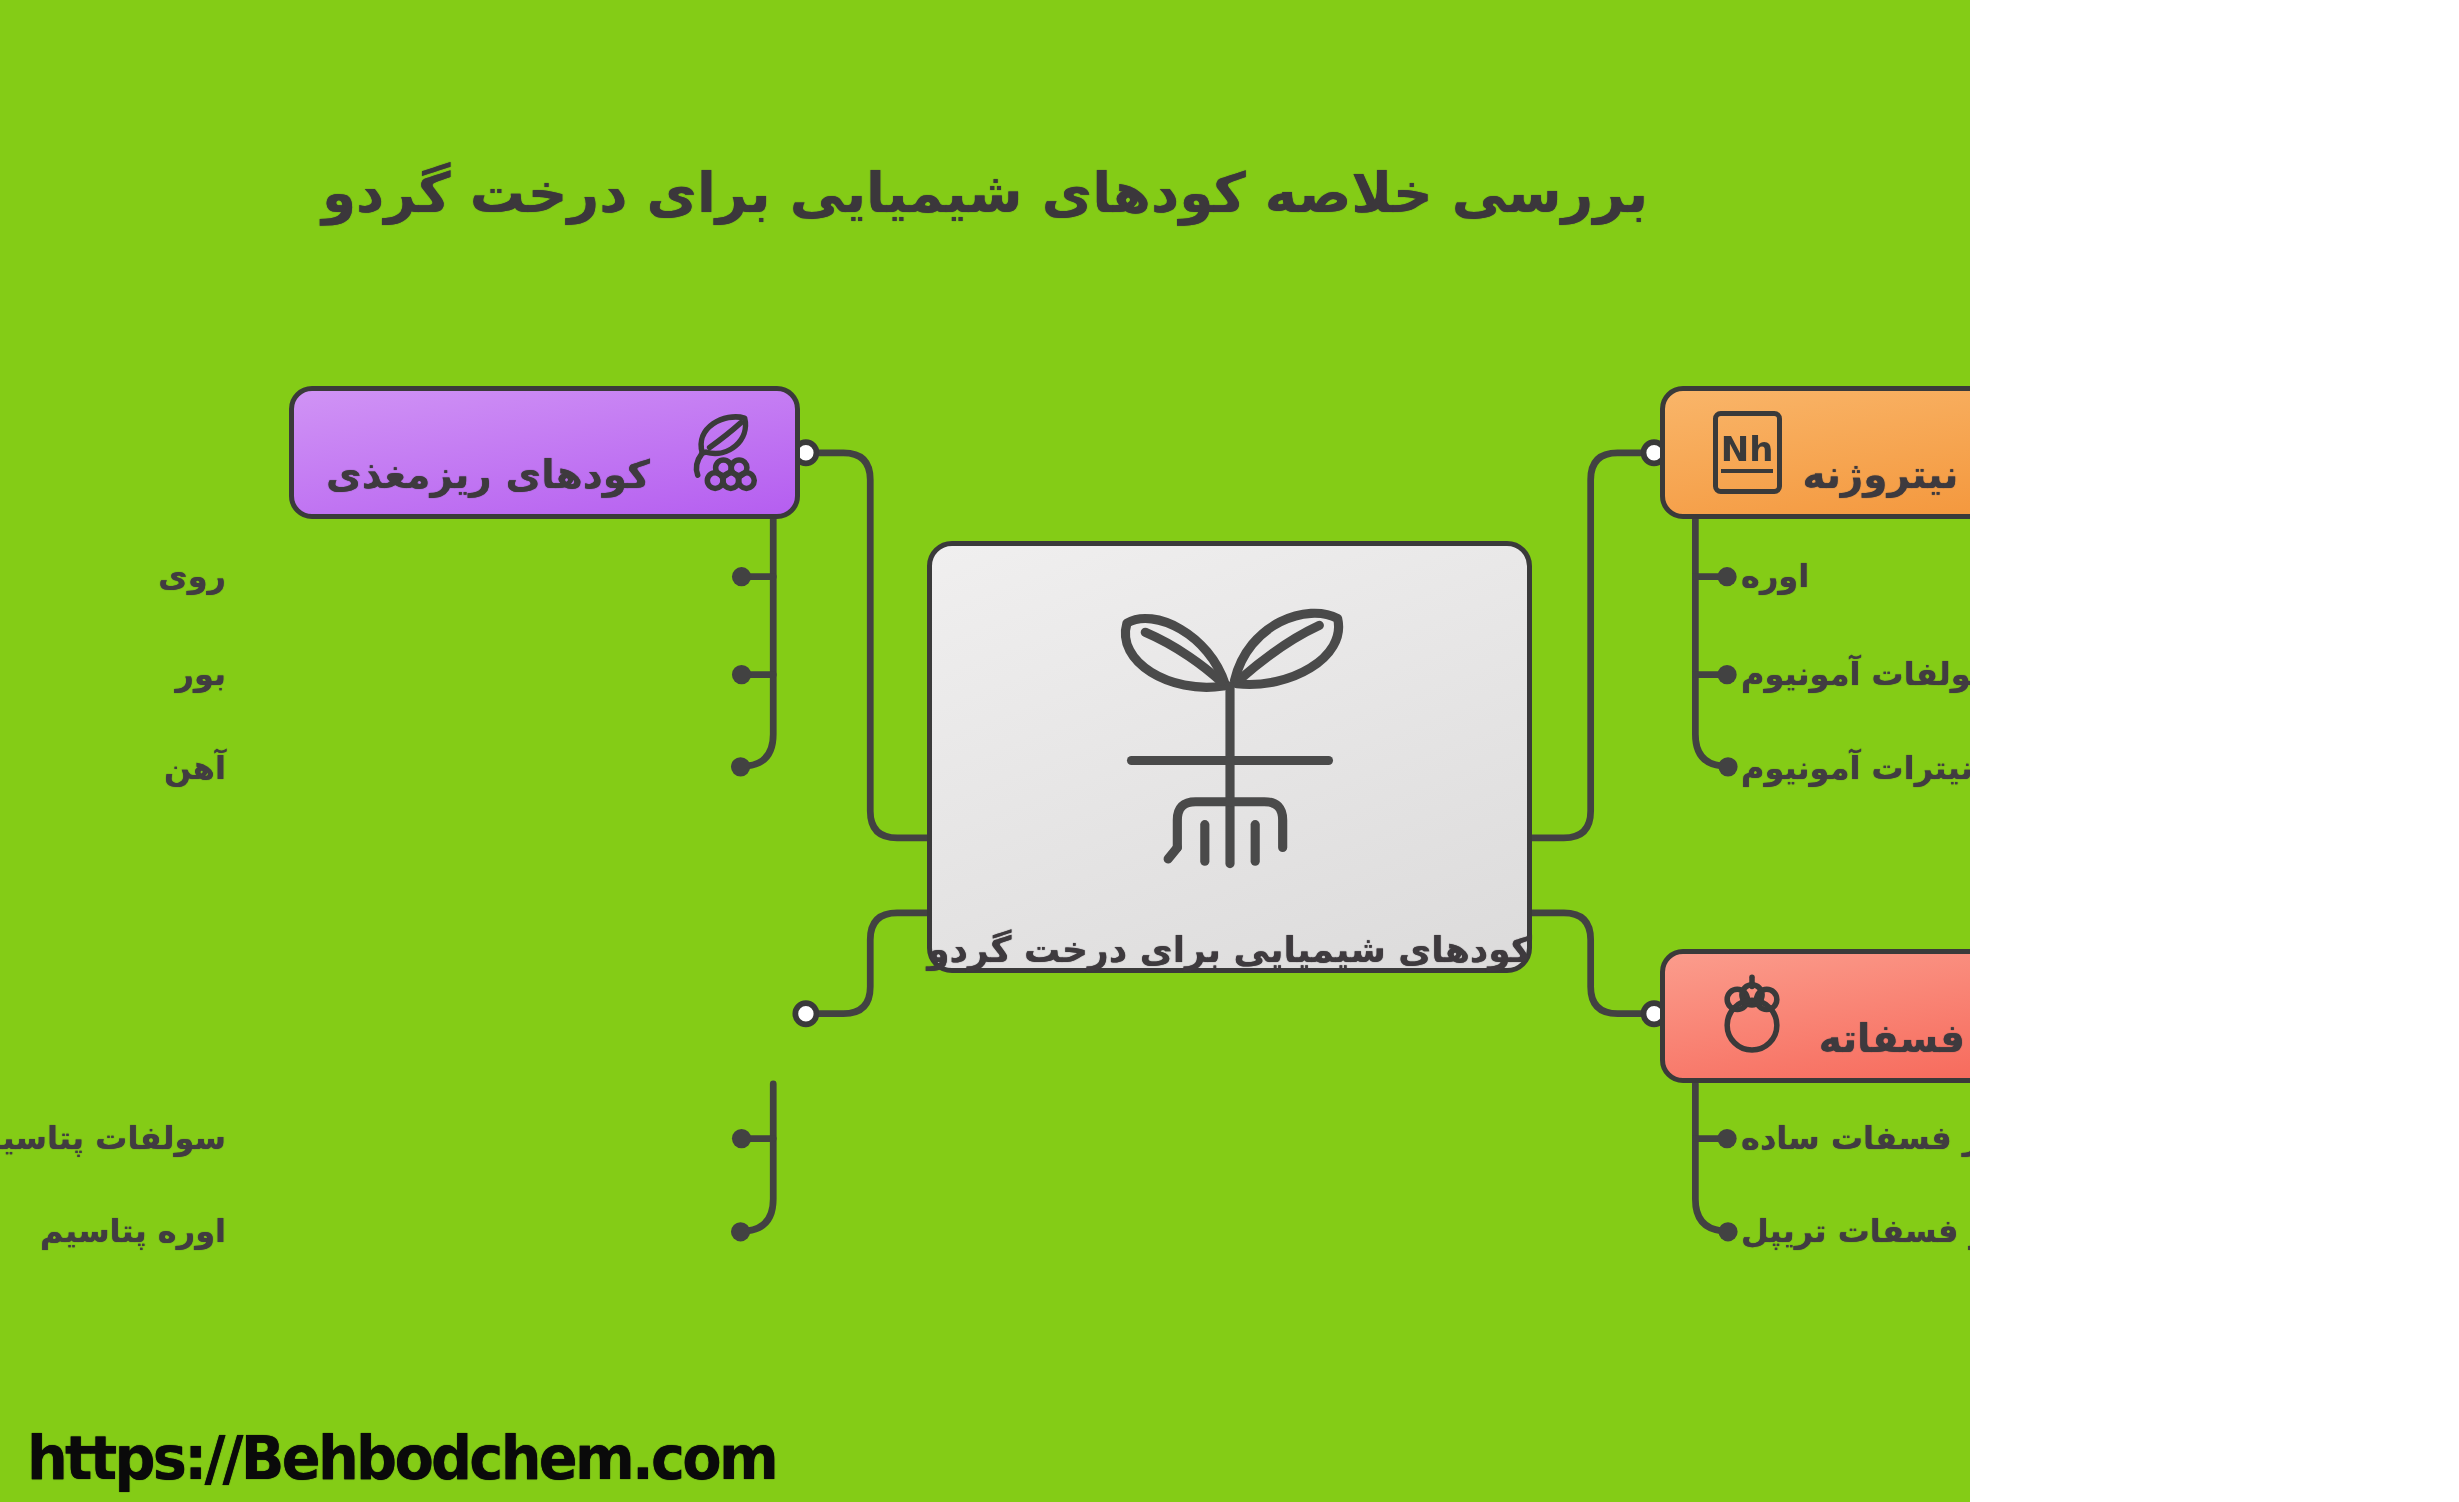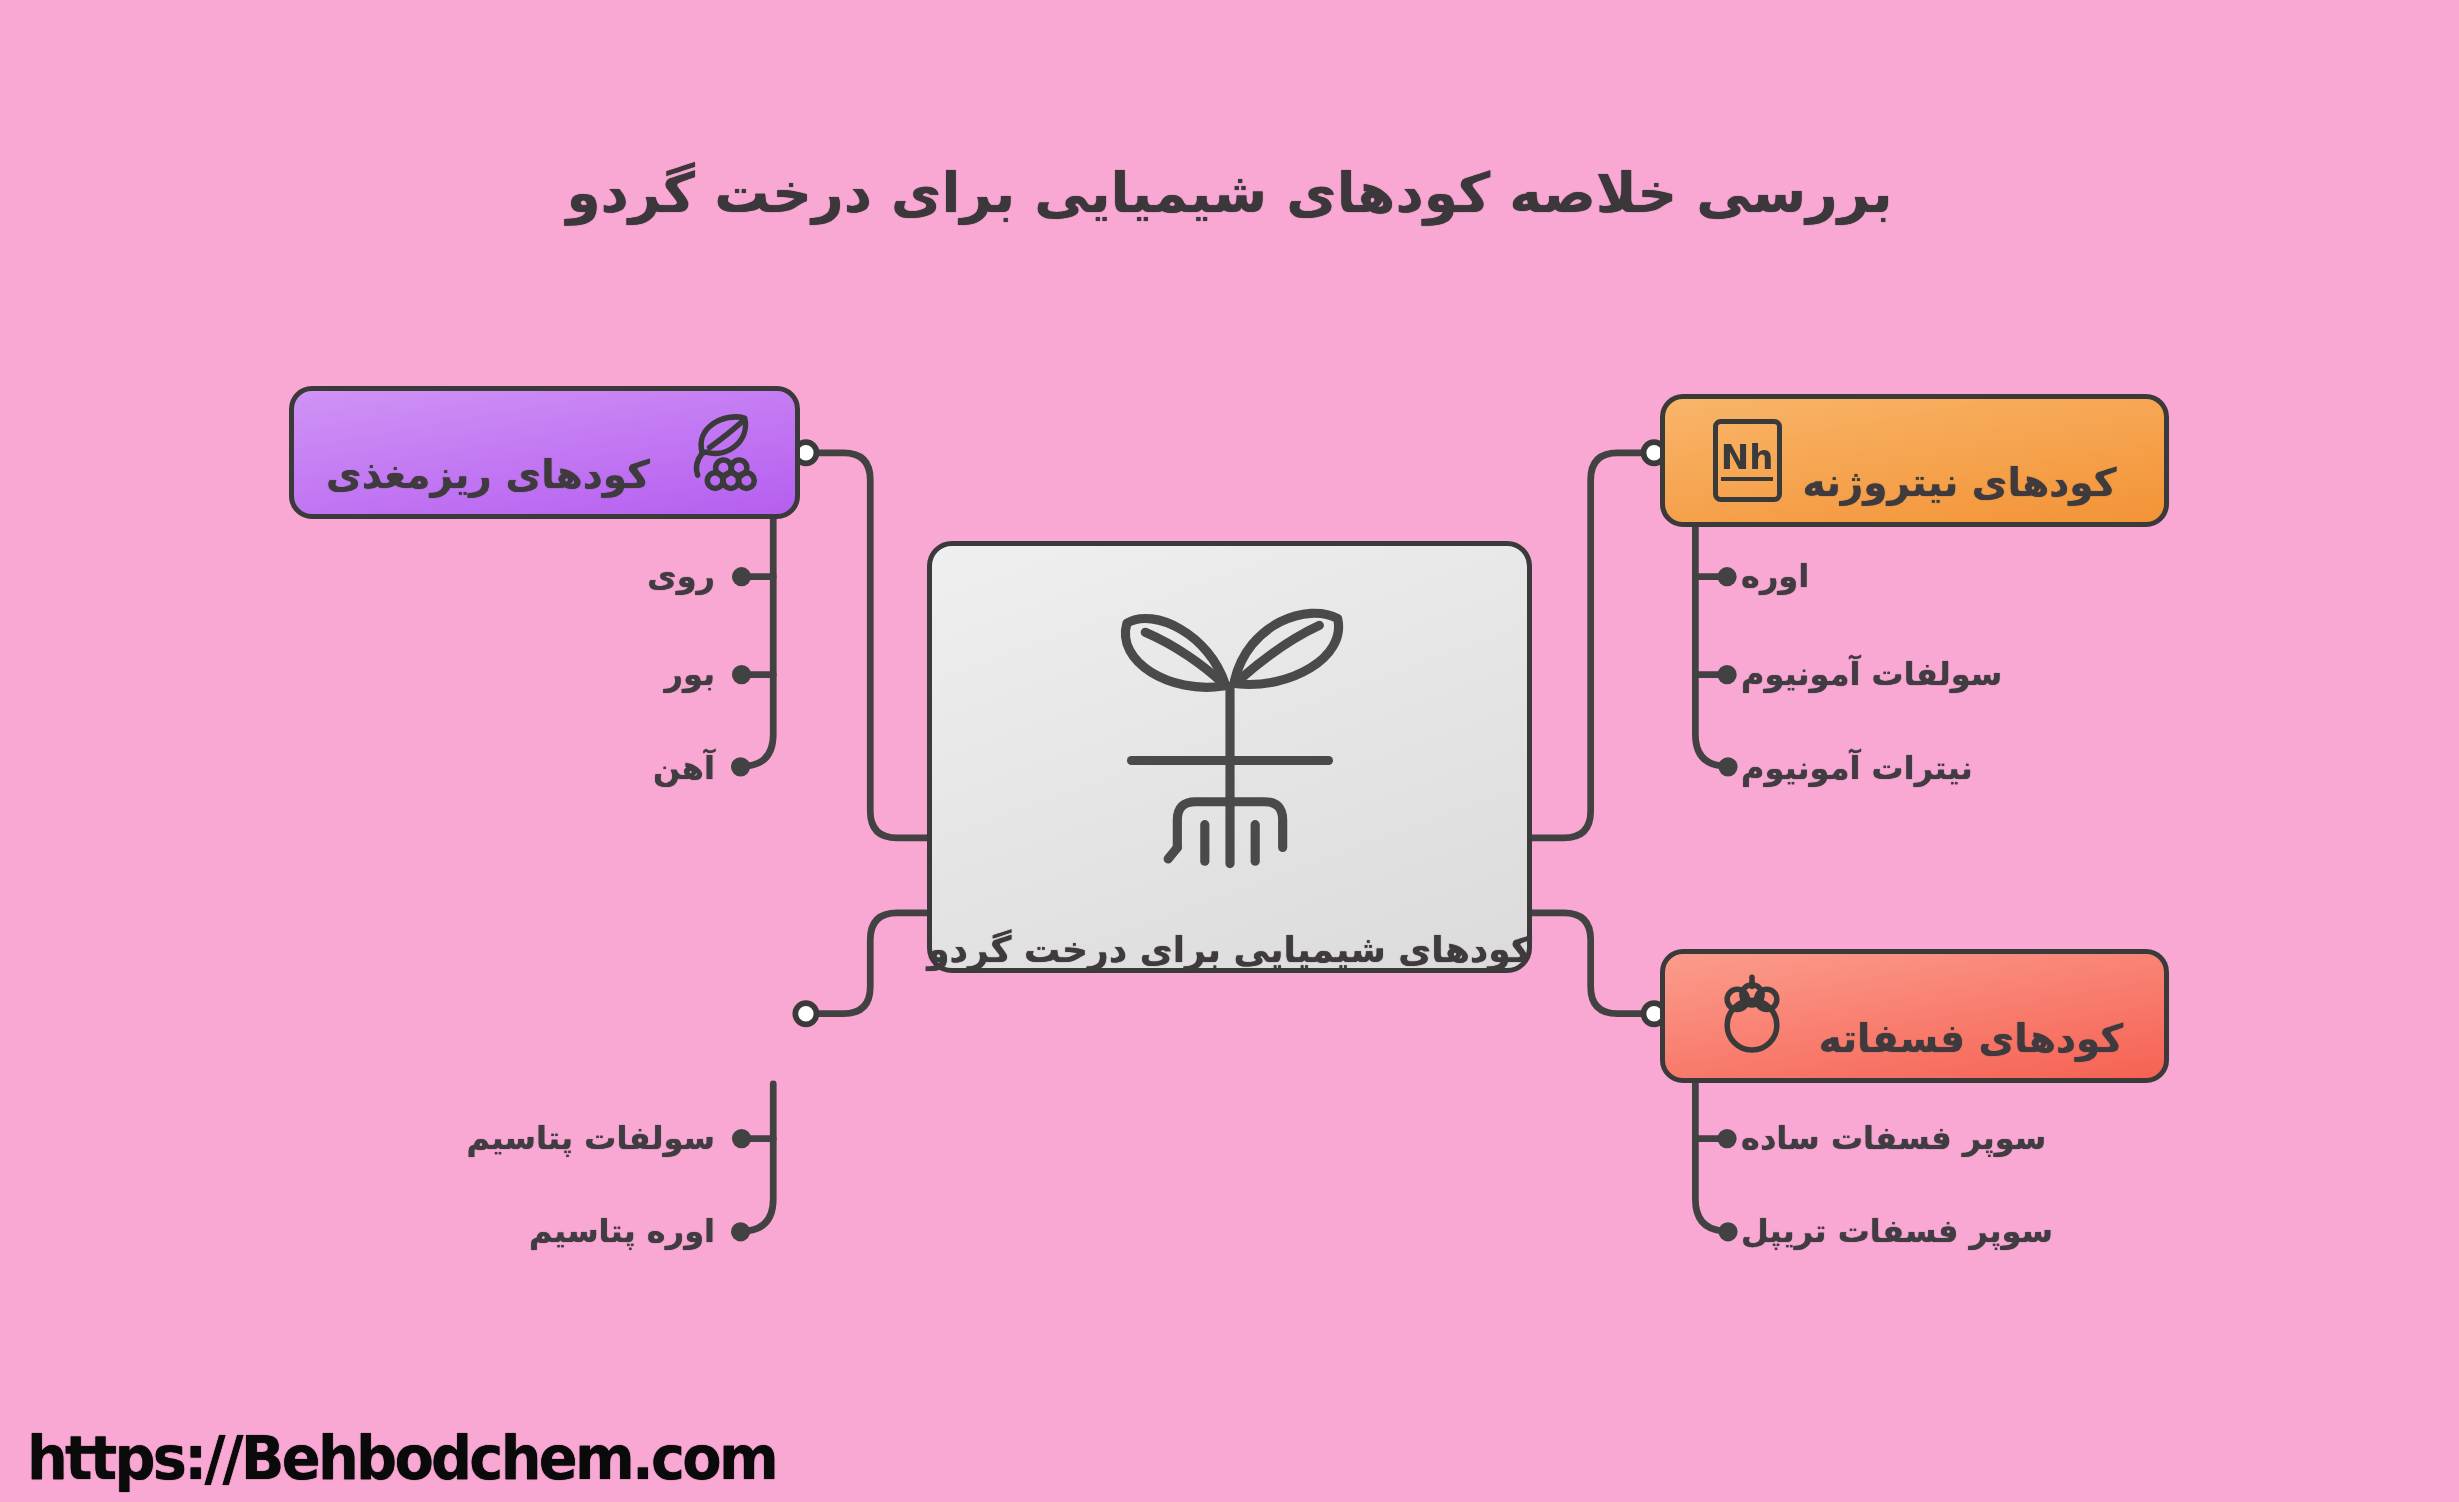--- a/index.html
+++ b/index.html
@@ -1,17 +1,17 @@
 <!DOCTYPE html>
 <html lang="fa"><head>
 <meta charset="utf-8">
 <style>
   html,body{margin:0;padding:0;background:#fff;}
   .stage{
-    position:relative;width:2459px;height:1503px;background:#f9a8d4;overflow:hidden;
+    position:relative;width:1970px;height:1503px;background:#84cc16;overflow:hidden;
     font-family:"DejaVu Sans",sans-serif;color:#3e3a3e;
   }
   .abs{position:absolute;}
   
   .main-title{
     left:0;right:0;top:161px;text-align:center;
     font-size:55px;font-weight:bold;color:#3b373b;
     text-shadow:0 0 1px #3b373b;
     direction:rtl;
   }
@@ -22,21 +22,21 @@
     display:flex;align-items:center;justify-content:center;gap:21px;
     border:5.8px solid #3a3a3a;border-radius:23px;box-sizing:border-box;
   }
   .node-box .node-label{
     font-size:39px;font-weight:bold;color:#3e3a3e;direction:rtl;white-space:nowrap;
     text-shadow:0 0 1px #3e3a3e;
     margin-top:44px;
   }
   .box-micro{left:289px;top:386px;width:511px;height:133px;
     background:linear-gradient(170deg,#d093f5 0%,#b55ef0 100%);}
-  .box-nitro{left:1660px;top:394px;width:509px;height:133px;
+  .box-nitro{left:1660px;top:386px;width:509px;height:133px;
     background:linear-gradient(170deg,#f9b569 0%,#f39336 100%);}
   .box-potas{left:355px;top:949px;width:445px;height:134px;
     background:linear-gradient(170deg,#fa9be0 0%,#f565c9 100%);}
   .box-phos{left:1660px;top:949px;width:509px;height:134px;
     background:linear-gradient(170deg,#fb9c8c 0%,#f66254 100%);}
   
   .element-tile{
     width:69px;height:83px;border:5.8px solid #3a3a3a;border-radius:7.7px;
     display:flex;align-items:center;justify-content:center;box-sizing:border-box;
     flex:0 0 auto;

